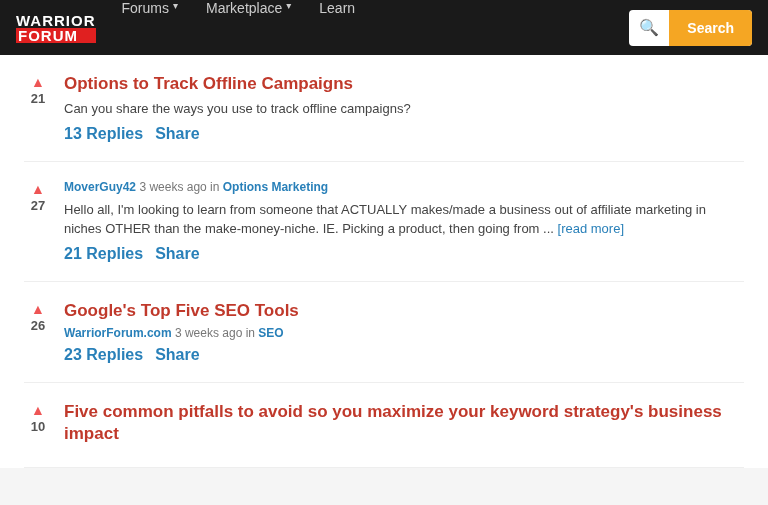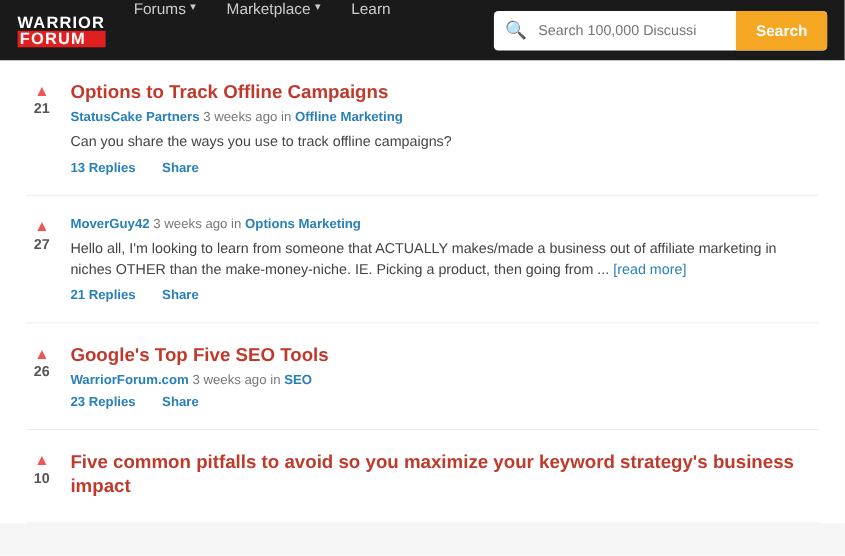--- a/index.html
+++ b/index.html
@@ -145,22 +145,22 @@
       line-height: 1.5;
       margin-bottom: 6px;
     }
     .read-more {
       color: #2980b9;
       cursor: pointer;
       font-size: 13px;
     }
     .thread-actions {
       display: flex;
-      gap: 24px;
-      font-size: 12px;
+      gap: 12px;
+      font-size: 16px;
     }
     .action-link {
       color: #2980b9;
       cursor: pointer;
       font-weight: bold;
     }
   </style>
 </head>
 <body>
 
@@ -177,39 +177,33 @@
   <div class="nav-item">
     <span>Marketplace</span>
     <span class="chevron">▾</span>
   </div>
   <div class="nav-item">
     <span>Learn</span>
   </div>
 
   <div class="search-container">
     <span class="search-icon-wrap">🔍</span>
-    <input class="search-input" type="text" placeholder="Search 100,000 Discussi" style="">
     <button class="search-btn">Search</button>
   </div>
 </header>
 
 <div class="content">
 
   <div class="thread">
     <div class="vote-col">
       <span class="vote-arrow">▲</span>
       <span class="vote-count">21</span>
     </div>
     <div class="thread-body">
       <a class="thread-title">Options to Track Offline Campaigns</a>
-      <div class="thread-meta">
-        <span class="meta-author">StatusCake Partners</span>
-        <span> </span><span>3 weeks ago in</span>
-        <span> </span><span class="meta-category">Offline Marketing</span>
-      </div>
       <div class="thread-preview">Can you share the ways you use to track offline campaigns?</div>
       <div class="thread-actions">
         <span class="action-link">13 Replies</span>
         <span class="action-link">Share</span>
       </div>
     </div>
   </div>
 
   <div class="thread">
     <div class="vote-col">

